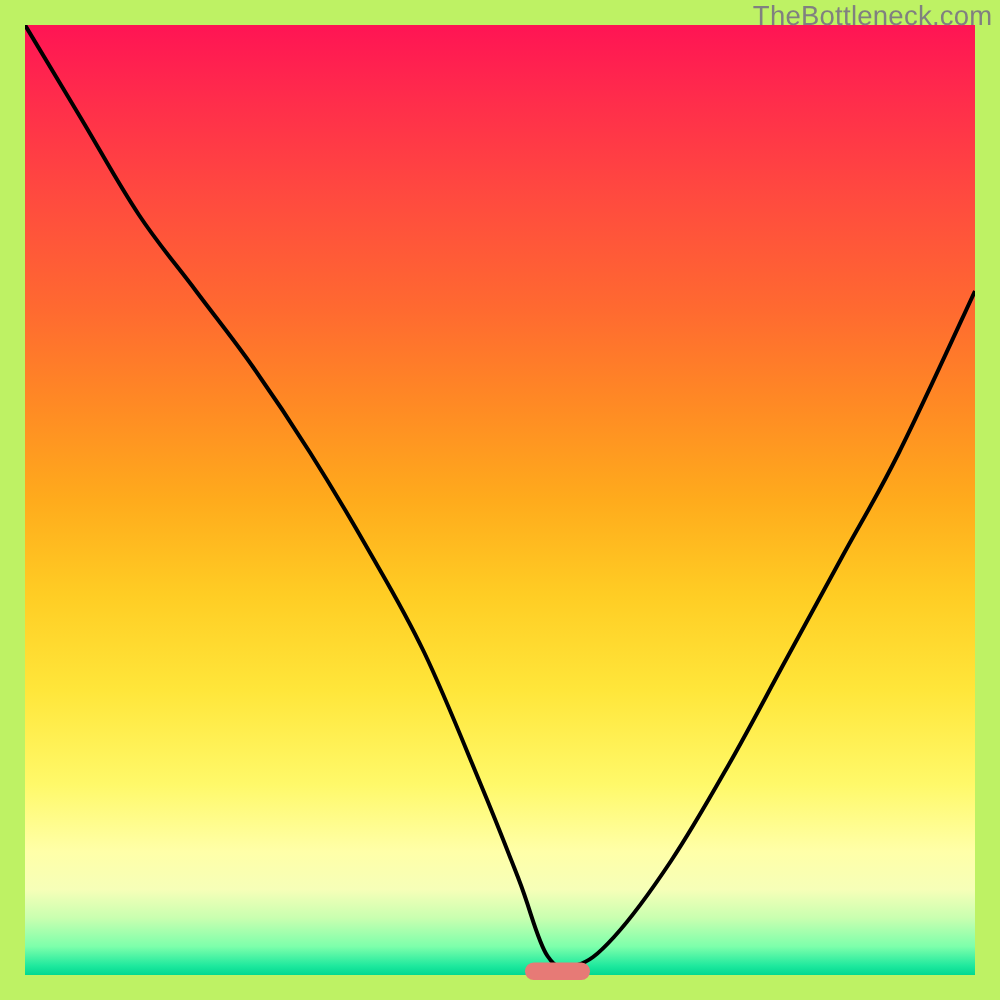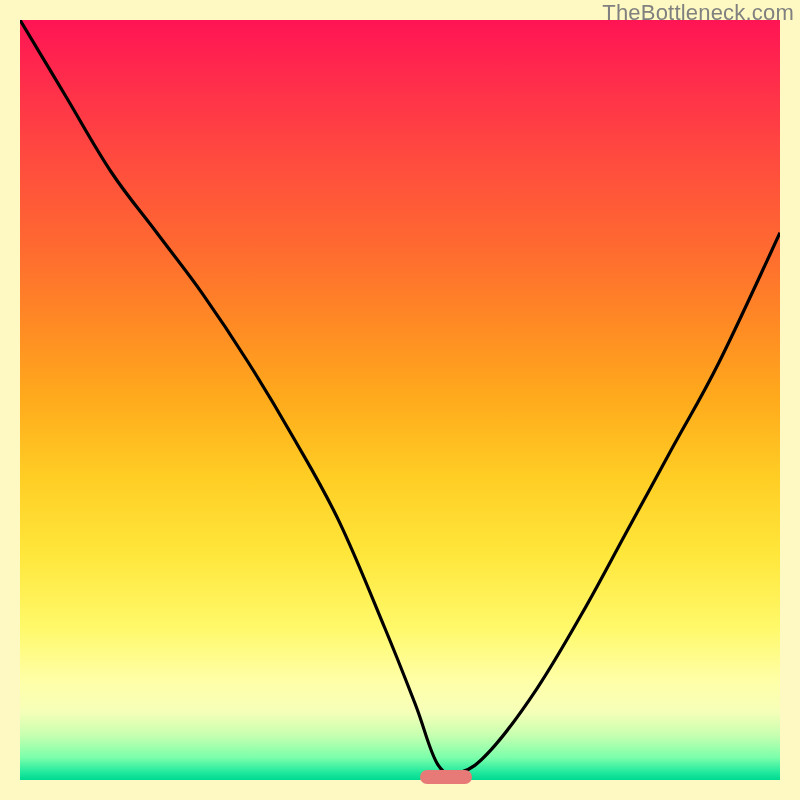--- a/index.html
+++ b/index.html
@@ -10,21 +10,21 @@
     background: #000;
     overflow: hidden;
     font-family: Arial, Helvetica, sans-serif;
   }
   .frame {
     position: absolute;
     left: 0;
     top: 0;
     width: 800px;
     height: 800px;
-    background: #fef9c3;
+    background: #bef264;
   }
   .plot-area {
     position: absolute;
     left: 20px;
     top: 20px;
     width: 760px;
     height: 760px;
     
     background: linear-gradient(
       to bottom,

